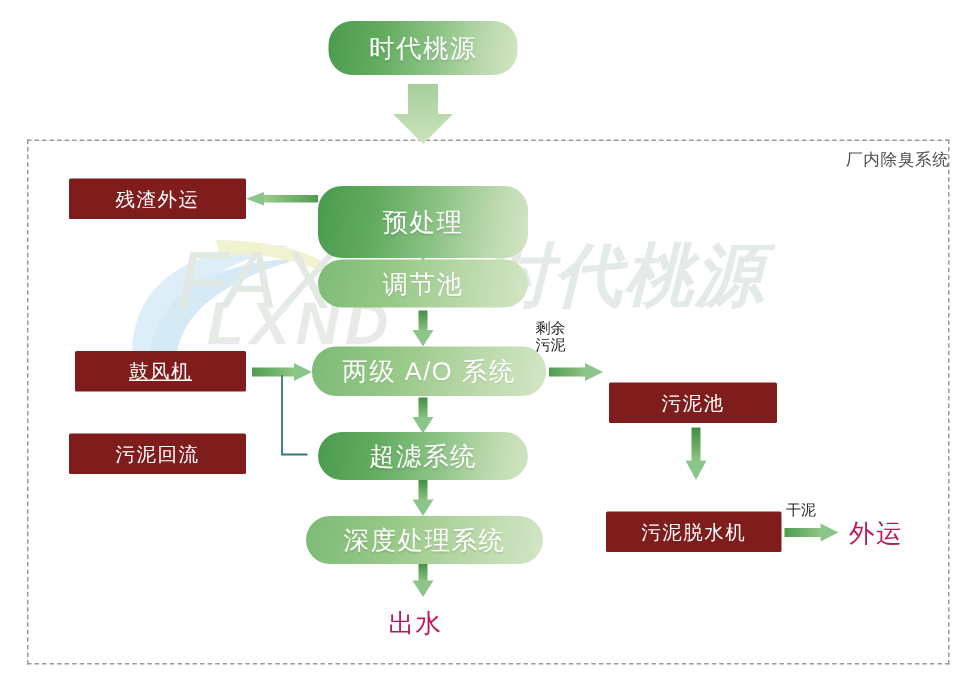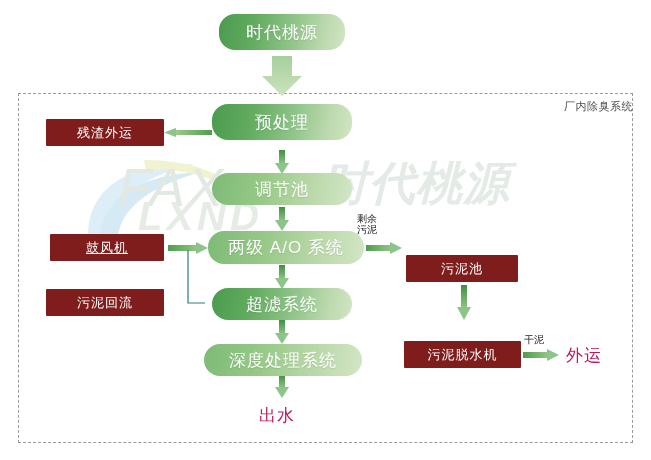--- a/index.html
+++ b/index.html
@@ -46,21 +46,21 @@
   }
   .node-blue{
     background:#7f1d1d;font-size:13px;letter-spacing:1px;border-radius:1px;
   }
   .plain-text{
     position:absolute;color:#be185d;font-size:17px;white-space:nowrap;
     letter-spacing:1px;
   }
   .edge-label{
     position:absolute;color:#1c1c1c;font-size:10px;line-height:11px;
-    white-space:nowrap;text-align:center;letter-spacing:0;font-family:Liberation Mono, monospace;
+    white-space:nowrap;text-align:center;letter-spacing:0;
   }
 
   
   svg.conn{position:absolute;left:0;top:0;width:651px;height:460px;overflow:visible;}
 </style>
 </head>
 <body>
 
 <div id="stage">
 
@@ -152,21 +152,21 @@
     <g>
       <rect x="523" y="352" width="26" height="6" fill="url(#ghr)"></rect>
       <polygon points="547,349 559,355 547,361" fill="#8cc58a"></polygon>
     </g>
   </svg>
 
   <div class="node node-green" style="left:219px;top:14px;width:126px;height:36px;">
     <span>时代桃源</span>
   </div>
 
-  <div class="node node-green" style="left:212px;top:104px;width:140px;height:36px;">
+  <div class="node node-green" style="left:212px;top:124px;width:140px;height:48px;">
     <span>预处理</span>
   </div>
 
   <div class="node node-blue" style="left:46px;top:119px;width:118px;height:27px;">
     <span>残渣外运</span>
   </div>
 
   <div class="node node-green pale" style="left:212px;top:173px;width:140px;height:32px;">
     <span>调节池</span>
   </div>

